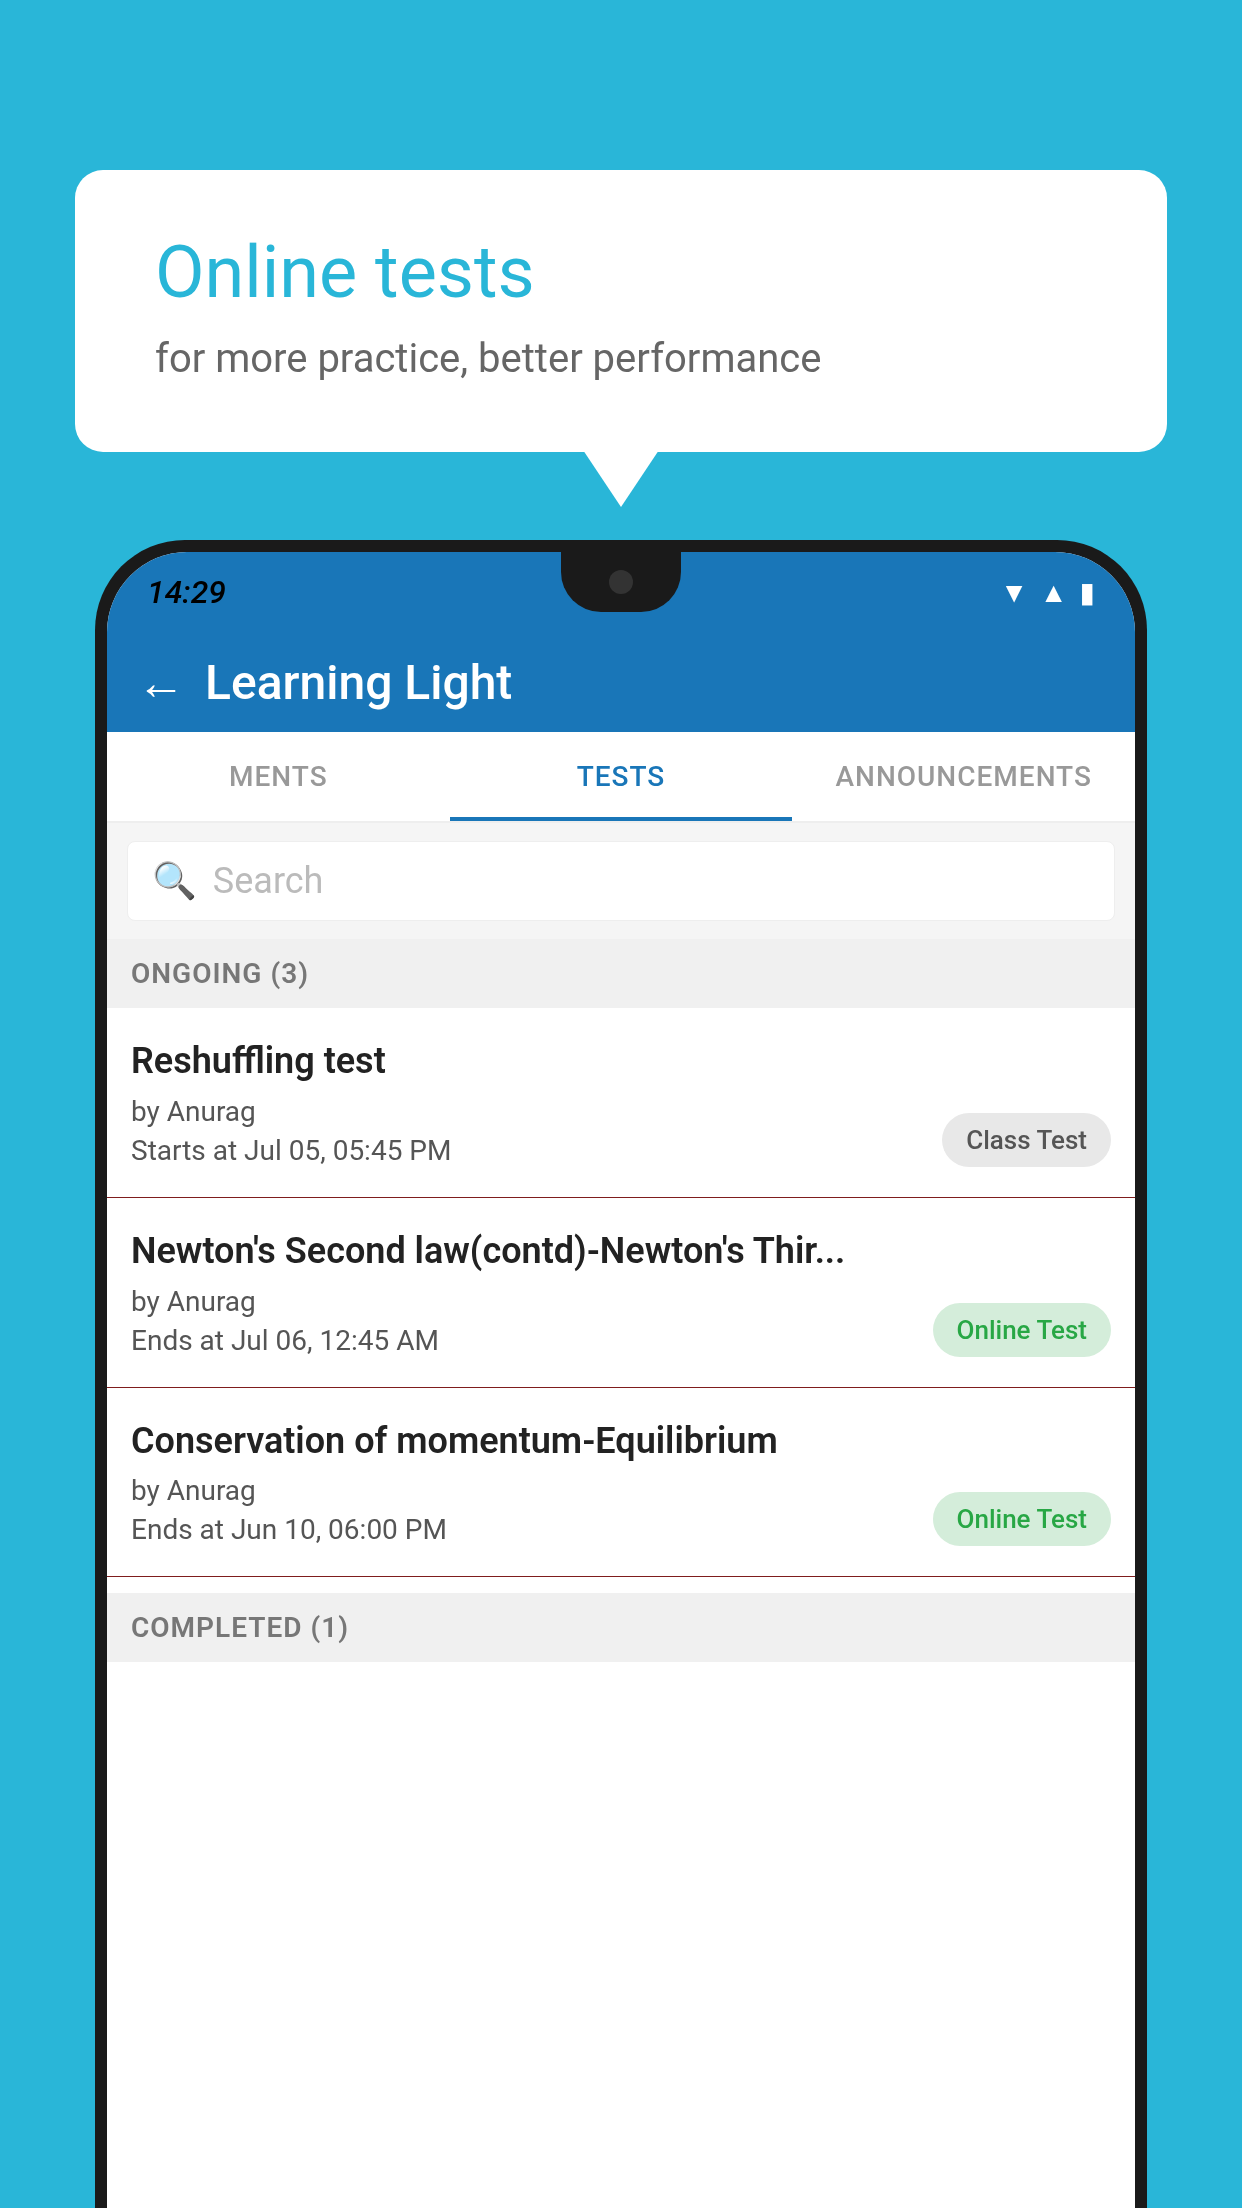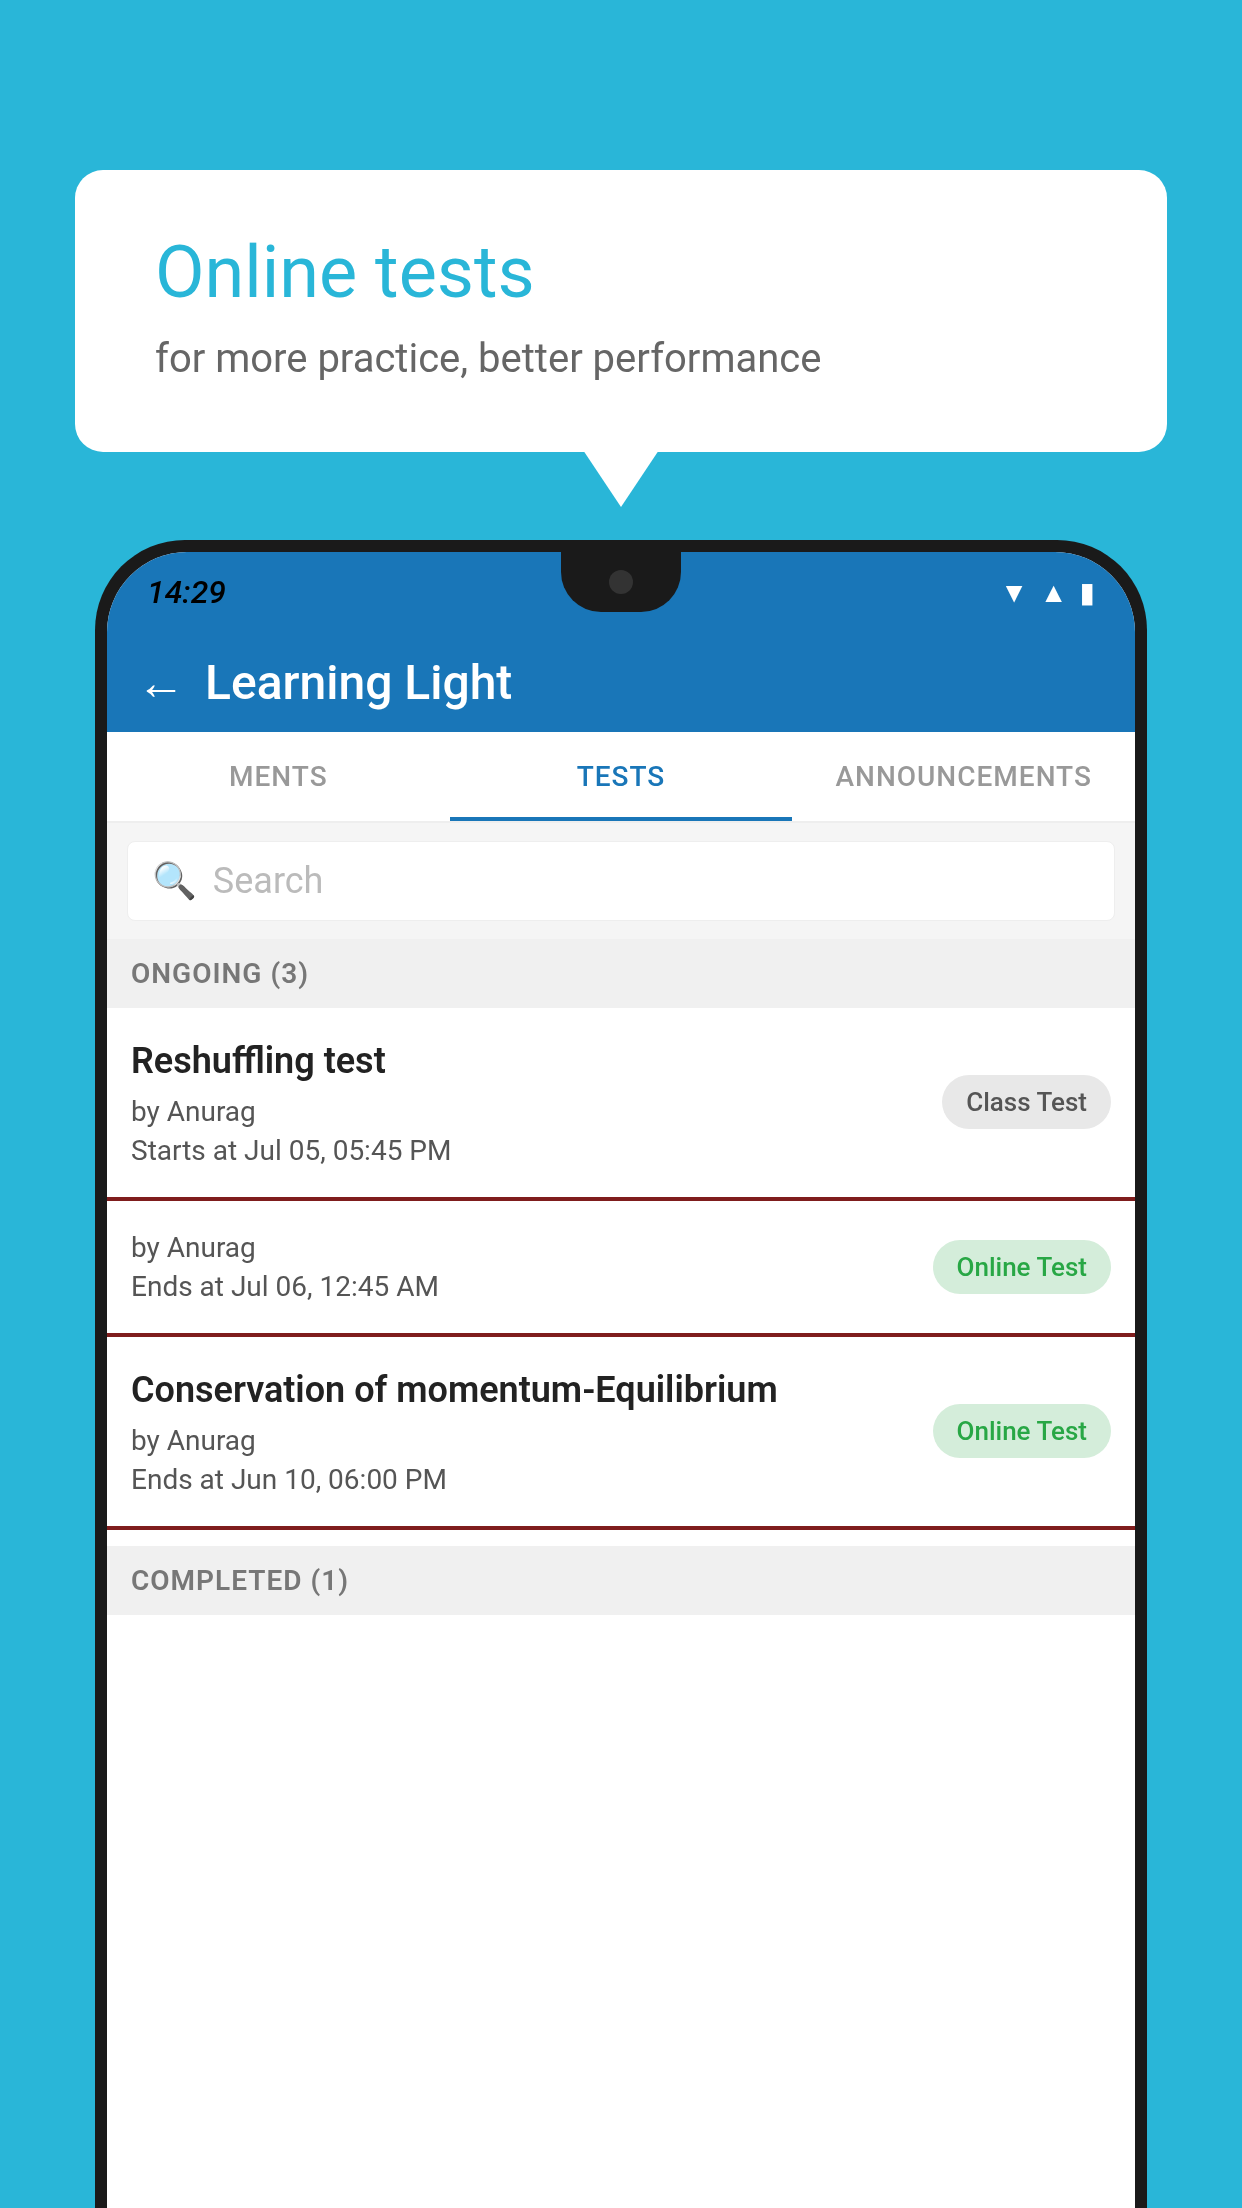--- a/index.html
+++ b/index.html
@@ -192,23 +192,23 @@
       font-size: 28px;
       color: #777;
       font-weight: 600;
       letter-spacing: 1px;
     }
 
     
     .test-item {
       background: white;
       padding: 30px 24px;
-      border-bottom: 4px solid #7f1d1d;
-      display: flex;
-      align-items: center;
+      border-bottom: 1px solid #7f1d1d;
+      display: flex;
+      align-items: flex-end;
       justify-content: space-between;
     }
     .test-item-content {
       flex: 1;
       margin-right: 16px;
     }
     .test-item-name {
       font-size: 36px;
       font-weight: 600;
       color: #222;
@@ -308,20 +308,21 @@
       <div class="test-item-content">
         <div class="test-item-name">Reshuffling test</div>
         <div class="test-item-author">by Anurag</div>
         <div class="test-item-date">Starts at  Jul 05, 05:45 PM</div>
       </div>
       <span class="badge badge-class">Class Test</span>
     </div>
 
     <div class="test-item">
       <div class="test-item-content">
+        <div class="test-item-name">Newton's Second law(contd)-Newton's Thir...</div>
         <div class="test-item-author">by Anurag</div>
         <div class="test-item-date">Ends at  Jul 06, 12:45 AM</div>
       </div>
       <span class="badge badge-online">Online Test</span>
     </div>
 
     <div class="test-item">
       <div class="test-item-content">
         <div class="test-item-name">Conservation of momentum-Equilibrium</div>
         <div class="test-item-author">by Anurag</div>

